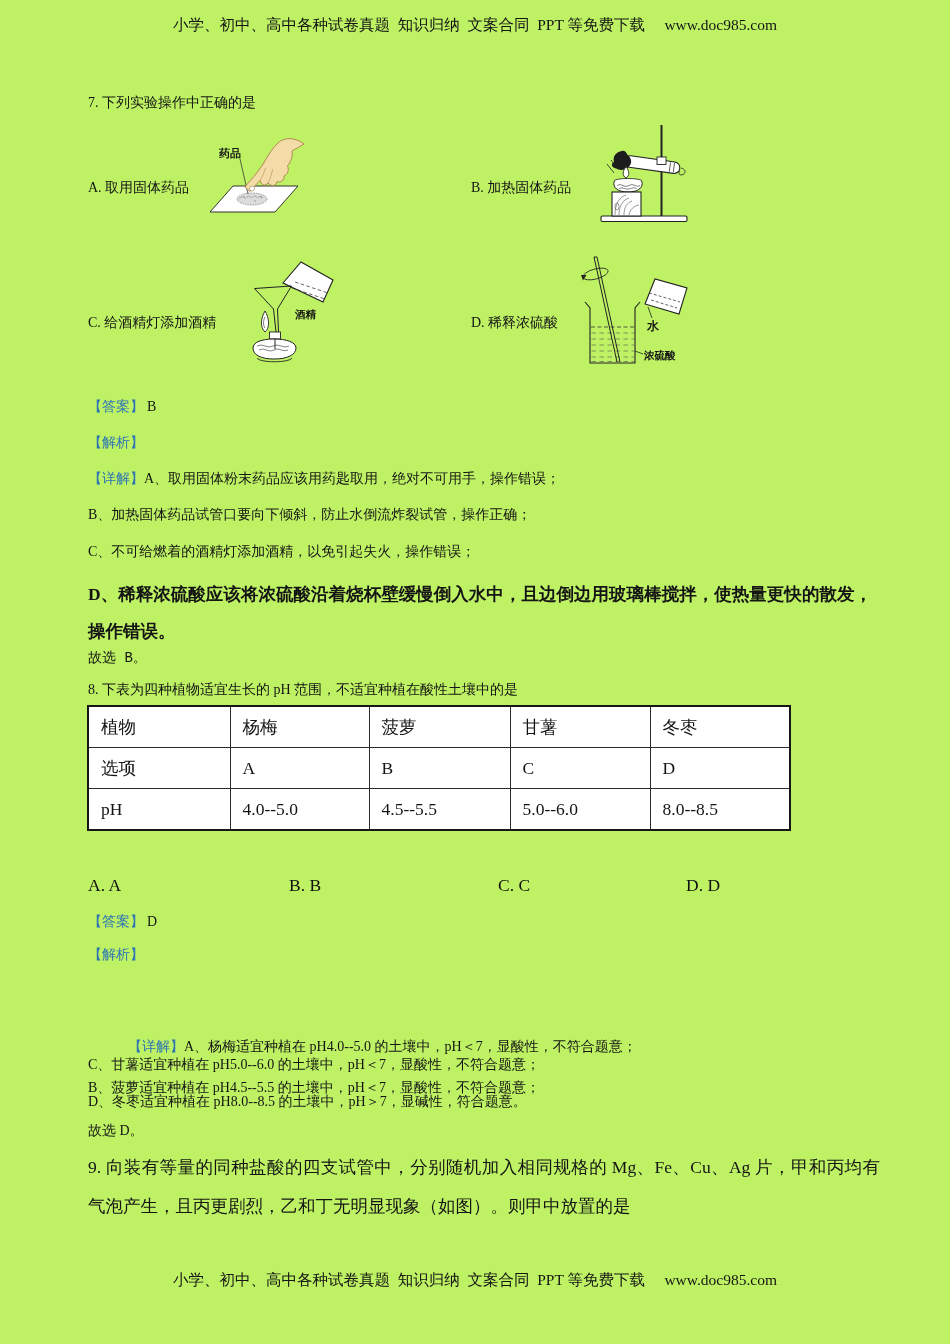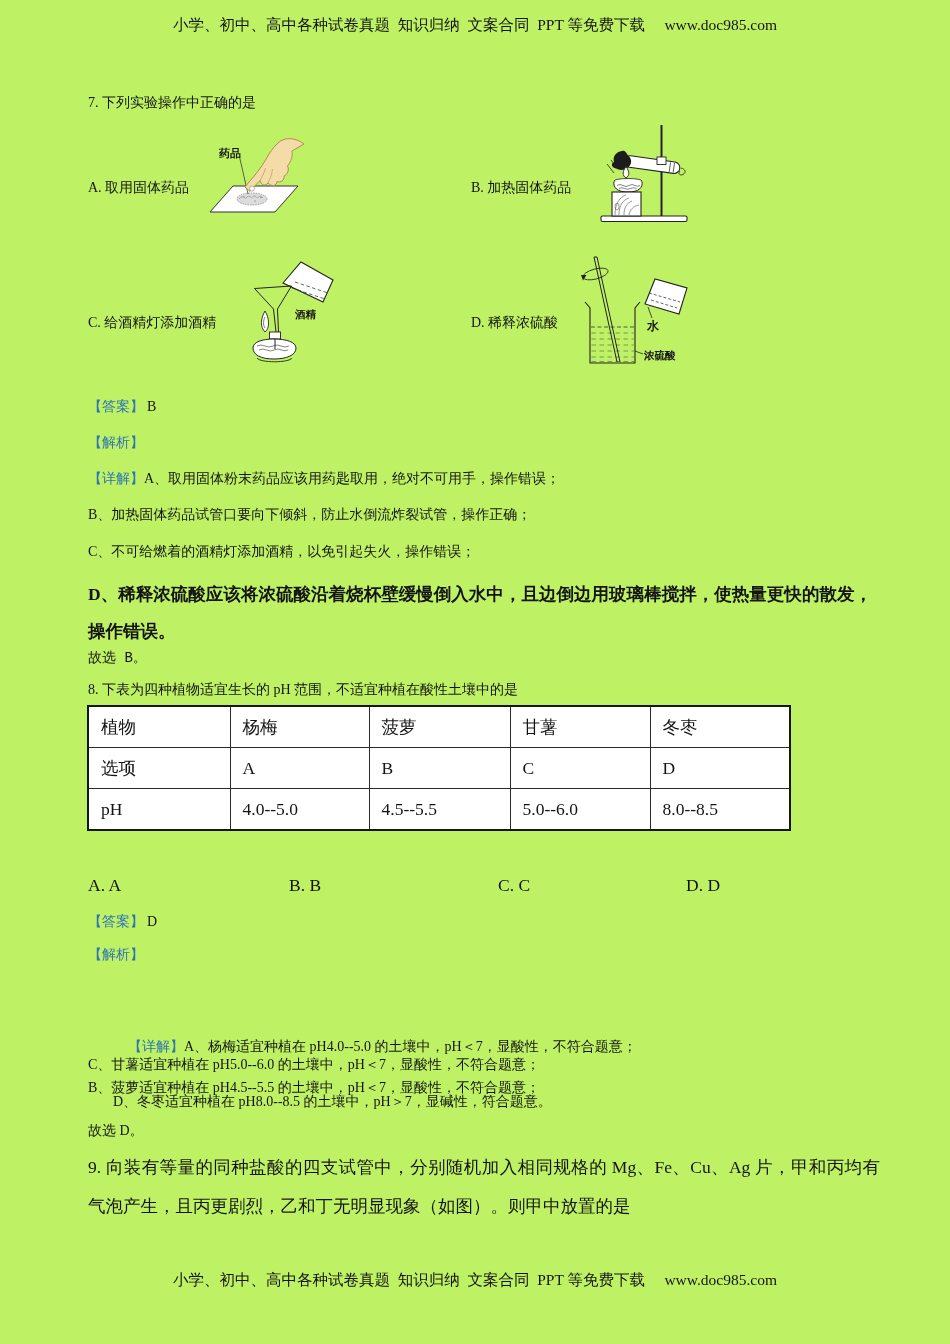--- a/index.html
+++ b/index.html
@@ -184,20 +184,20 @@
     <span class="blue">【答案】</span><span class="val">D</span>
   </div>
   <div class="line" style="left:88px; top:942px;">
     <span class="blue">【解析】</span>
   </div>
   <div class="line" style="left:88px; top:1034px;margin-left:40px;">
     <span class="blue">【详解】</span><span>A、杨梅适宜种植在 pH4.0--5.0 的土壤中，pH＜7，显酸性，不符合题意；</span>
   </div>
   <div class="line" style="left:88px; top:1075px;">B、菠萝适宜种植在 pH4.5--5.5 的土壤中，pH＜7，显酸性，不符合题意；</div>
   <div class="line" style="left:88px; top:1052px;">C、甘薯适宜种植在 pH5.0--6.0 的土壤中，pH＜7，显酸性，不符合题意；</div>
-  <div class="line" style="left:88px; top:1089px;margin-left:25px;">D、冬枣适宜种植在 pH8.0--8.5 的土壤中，pH＞7，显碱性，符合题意。</div>
+  <div class="line" style="left:88px; top:1089px;">D、冬枣适宜种植在 pH8.0--8.5 的土壤中，pH＞7，显碱性，符合题意。</div>
   <div class="line" style="left:88px; top:1118px;">故选 D。</div>
 
   <div class="para" style="left:88px; top:1148px; width:792px; line-height:39px;">9. 向装有等量的同种盐酸的四支试管中，分别随机加入相同规格的 Mg、Fe、Cu、Ag 片，甲和丙均有气泡产生，且丙更剧烈，乙和丁无明显现象（如图）。则甲中放置的是</div>
 
   <div class="center-band" style="top:1270px;">小学、初中、高中各种试卷真题  知识归纳  文案合同  PPT 等免费下载     www.doc985.com</div>
 
 </div>
 
 </body></html>

